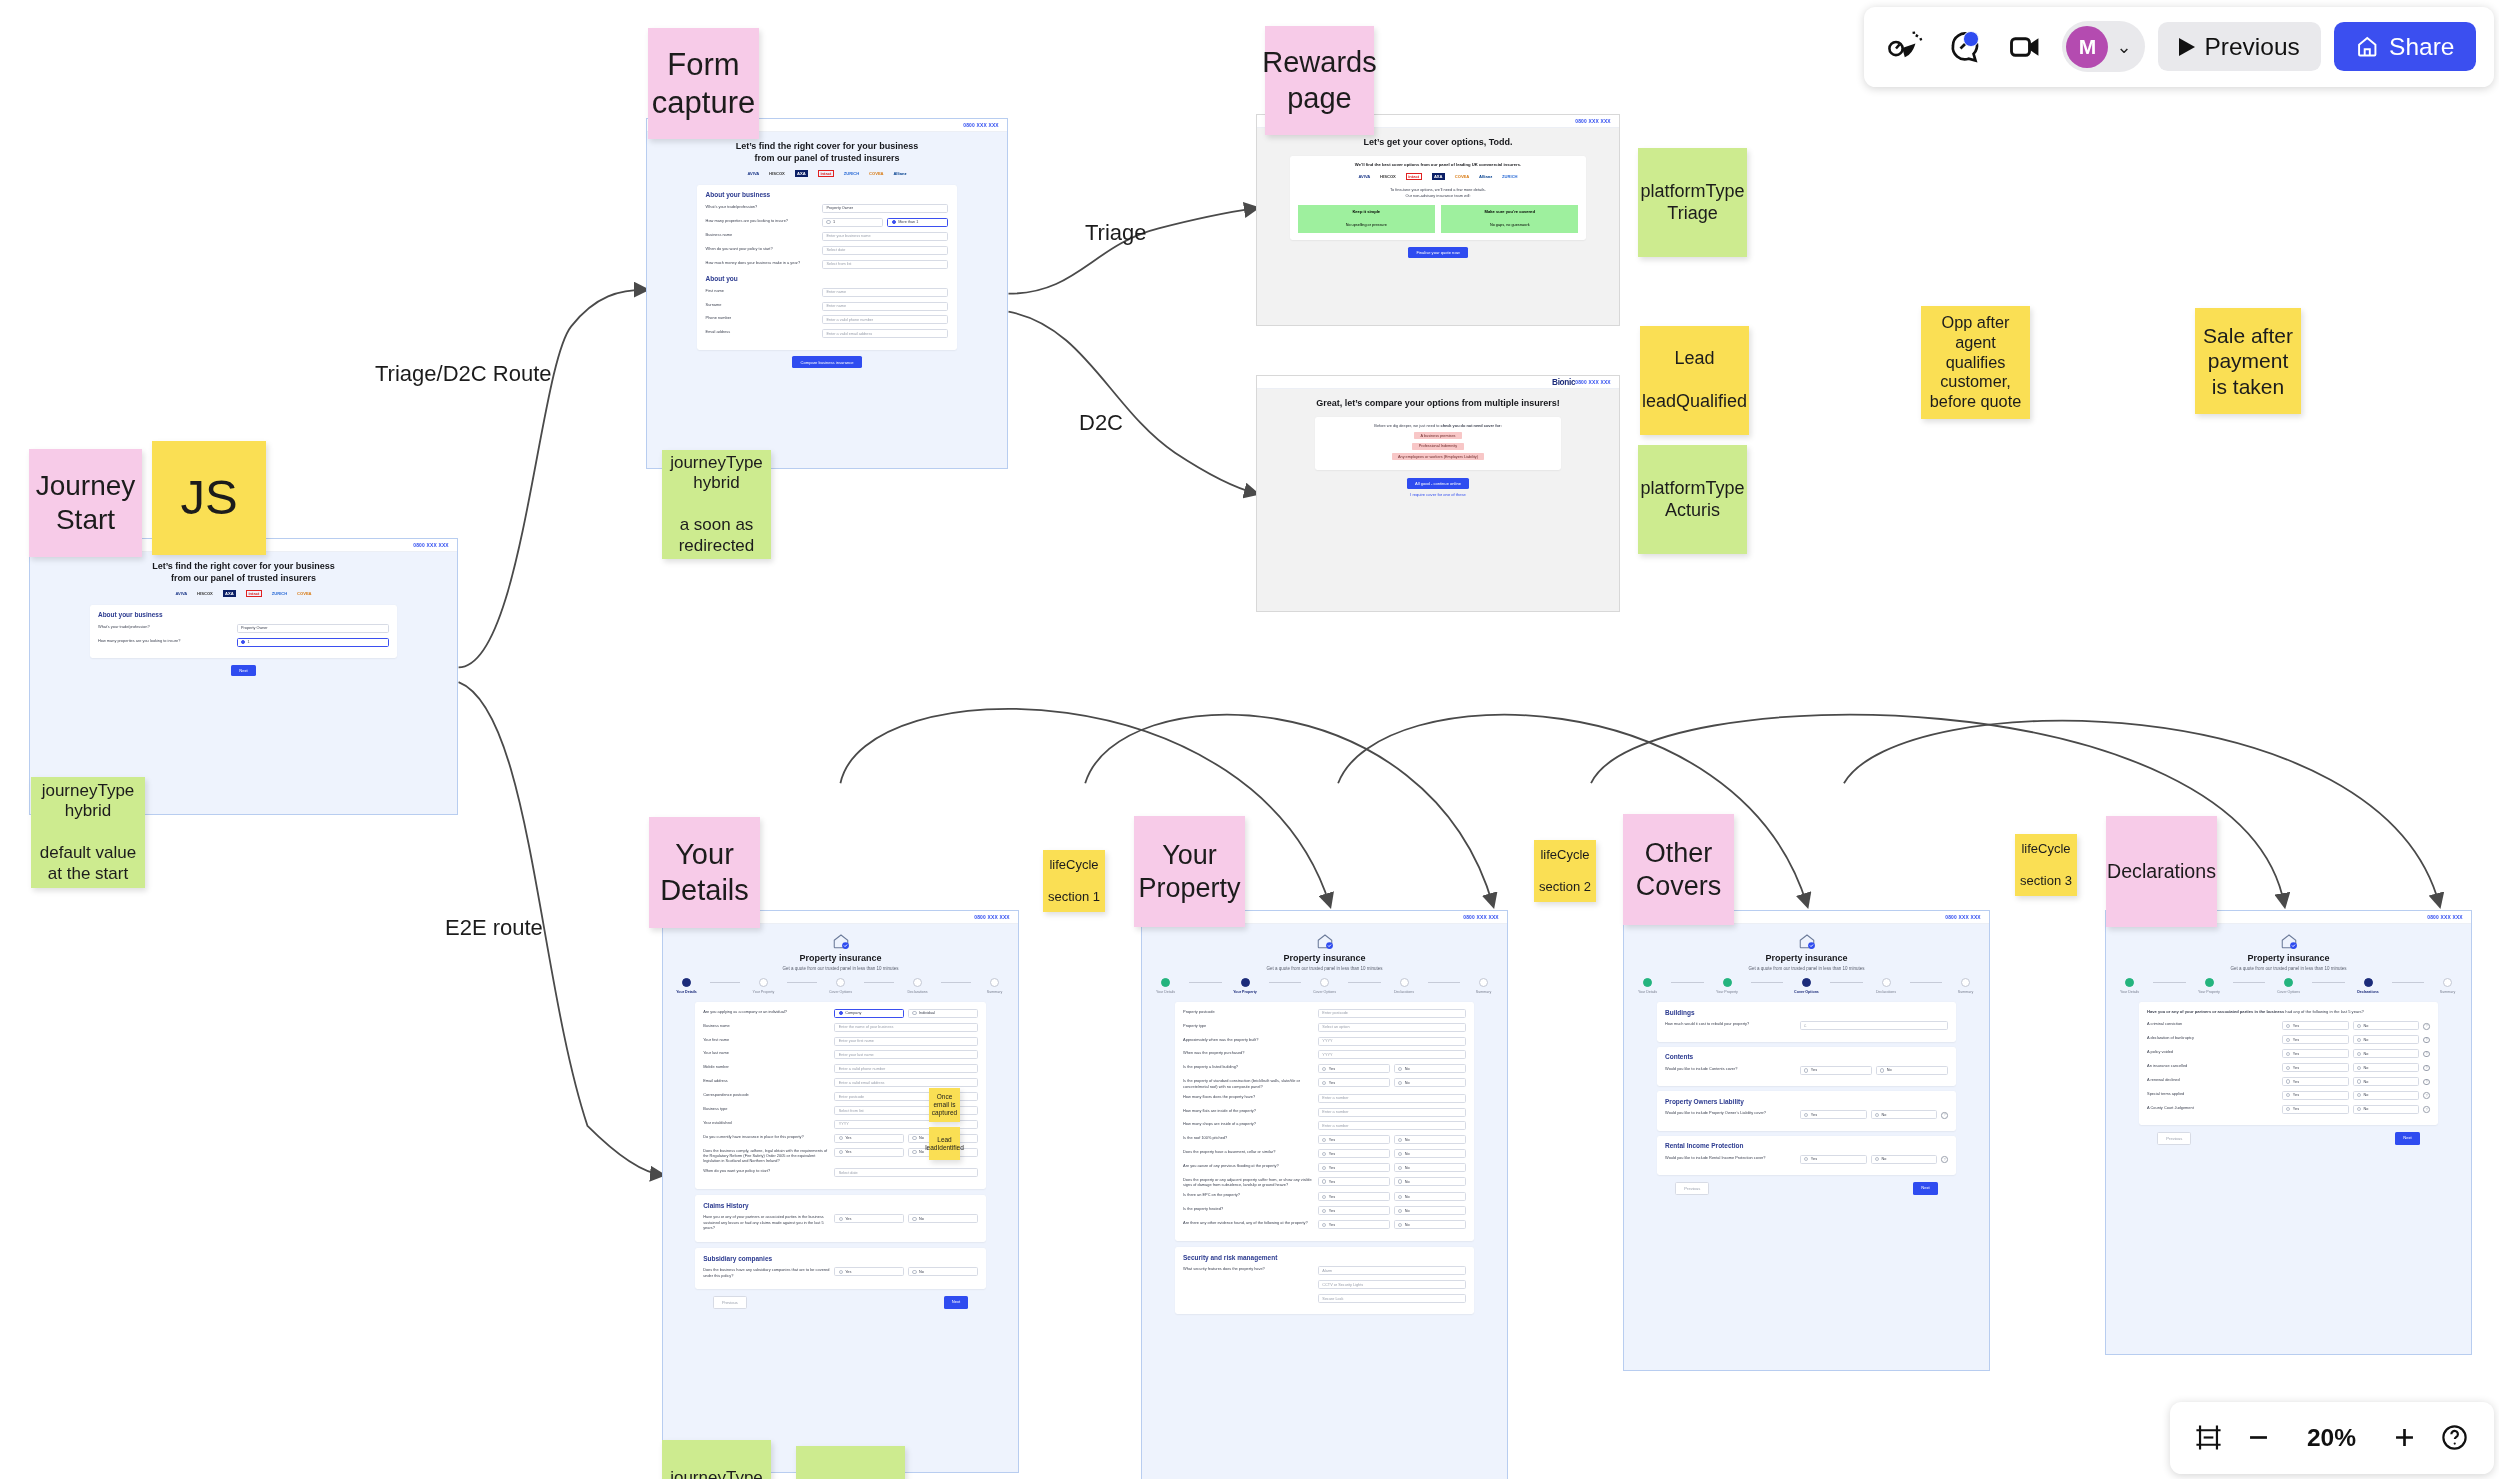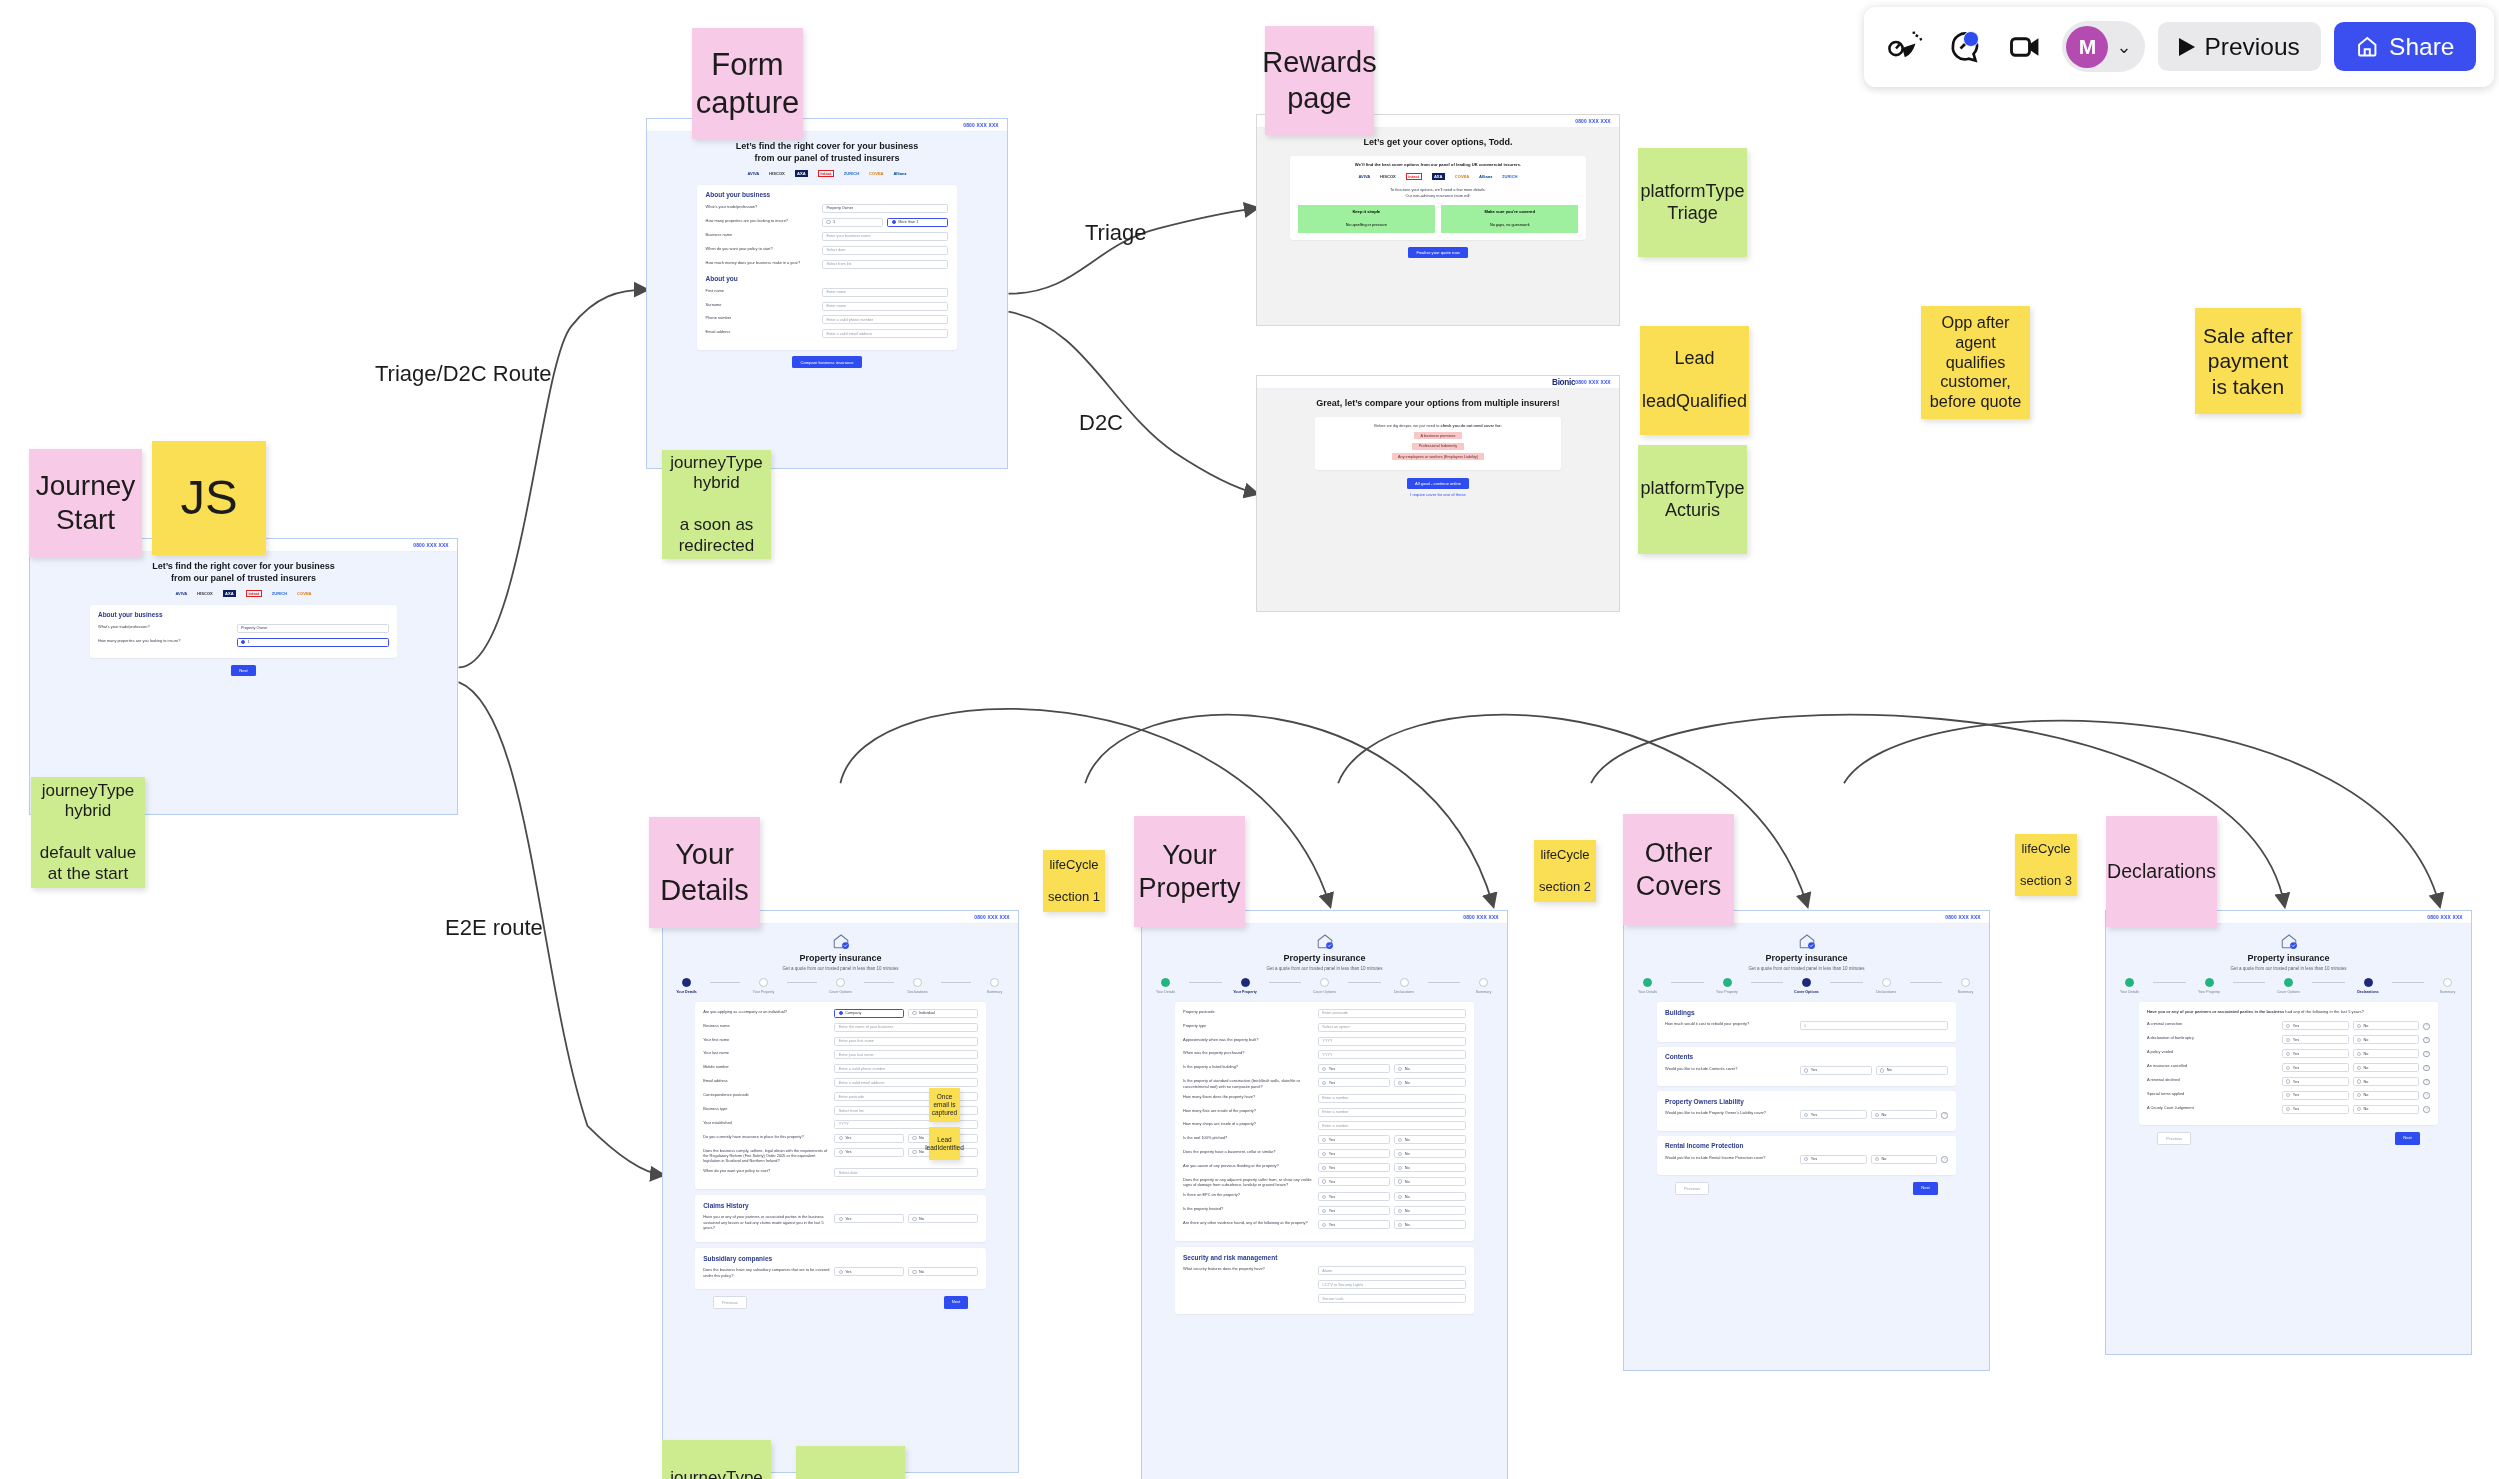--- a/index.html
+++ b/index.html
@@ -1006,21 +1006,21 @@
 
   <div class="note pink" style="left:29px;top:449px;width:113px;height:108px;font-size:28px;">Journey
 Start</div>
   <div class="note yellow" style="left:152px;top:441px;width:114px;height:114px;font-size:49px;">JS</div>
   <div class="note green" style="left:31px;top:777px;width:114px;height:111px;font-size:17px;">journeyType
 hybrid
 
 default value
 at the start</div>
 
-  <div class="note pink" style="left:648px;top:28px;width:111px;height:111px;font-size:31px;margin-left:44px;">Form
+  <div class="note pink" style="left:648px;top:28px;width:111px;height:111px;font-size:31px;">Form
 capture</div>
   <div class="note green" style="left:662px;top:450px;width:109px;height:109px;font-size:17px;">journeyType
 hybrid
 
 a soon as
 redirected</div>
 
   <div class="note pink" style="left:1265px;top:26px;width:109px;height:109px;font-size:29px;">Rewards
 page</div>
   <div class="note green" style="left:1638px;top:148px;width:109px;height:109px;font-size:18px;">platformType
@@ -1104,15 +1104,41 @@
     </span>
     <span class="share-btn">
       <svg viewBox="0 0 24 24" fill="none" stroke="#fff" stroke-width="1.9">
         <path d="M4 10.5L12 4l8 6.5V20a1 1 0 01-1 1H5a1 1 0 01-1-1z"></path>
         <path d="M9.5 21v-6h5v6"></path>
       </svg>
       <span>Share</span>
     </span>
   </div>
 
+  <div class="zoombar">
+    <span class="zb">
+      <svg viewBox="0 0 24 24" fill="none" stroke="#111" stroke-width="1.8">
+        <path d="M5 2v20M19 2v20M2 6h20M2 18h20"></path>
+          <path d="M8 12h8"></path>
+      </svg>
+    </span>
+    <span class="zb">
+      <svg viewBox="0 0 24 24" stroke="#111" stroke-width="2.2">
+          <path d="M5 12h14"></path>
+        </svg>
+    </span>
+    <span class="zoom-val">20%</span>
+    <span class="zb">
+      <svg viewBox="0 0 24 24" stroke="#111" stroke-width="2.2">
+          <path d="M5 12h14M12 5v14"></path>
+        </svg>
+    </span>
+    <span class="zb">
+      <svg viewBox="0 0 24 24" fill="none" stroke="#111" stroke-width="1.8">
+        <circle cx="12" cy="12" r="9.2"></circle>
+        <path d="M9.4 9.3a2.7 2.7 0 115.1 1.2c-.6 1-2.2 1.4-2.2 2.8"></path>
+        <circle cx="12.2" cy="17" r=".9" fill="#111" stroke="none"></circle>
+      </svg>
+    </span>
+  </div>
 
 </div>
 
 
 </body></html>

